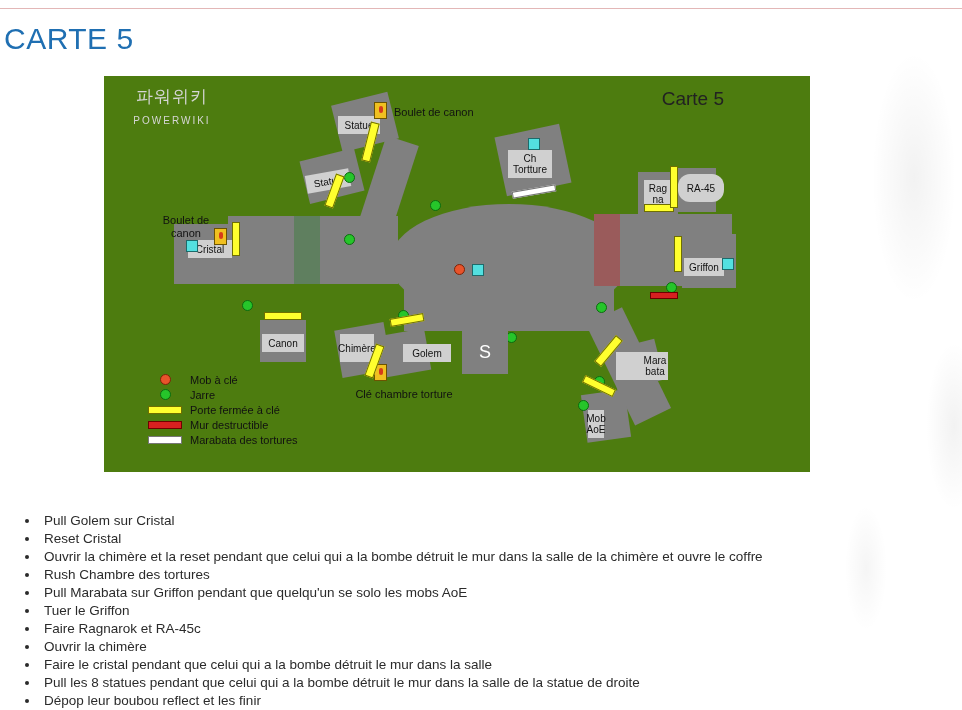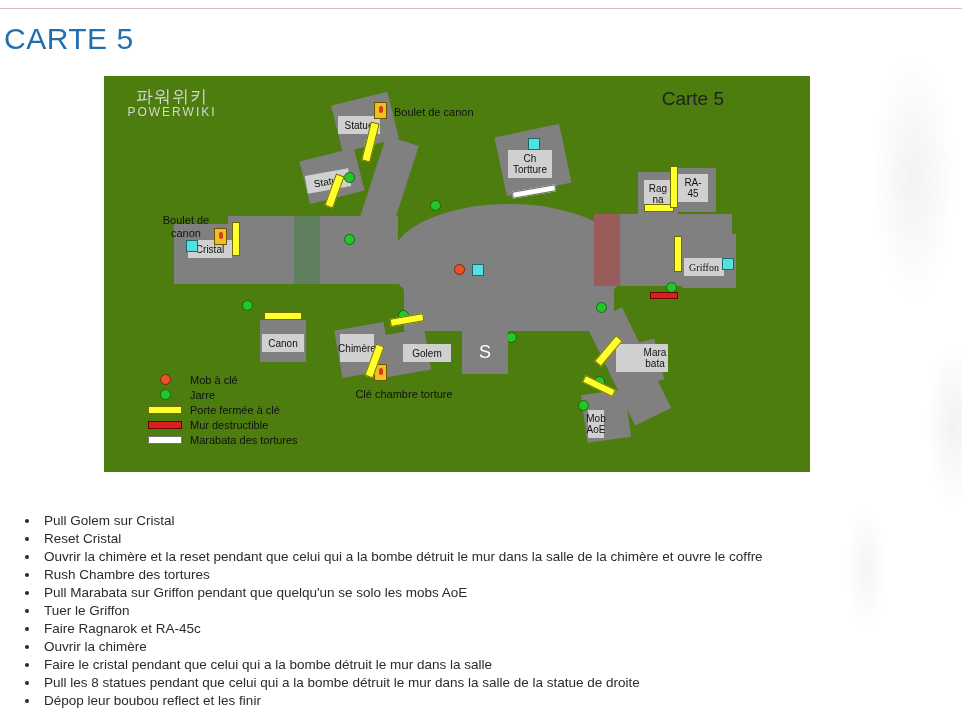--- a/index.html
+++ b/index.html
@@ -64,23 +64,24 @@
     width: 100px;
     height: 34px;
     color: #d6d6d6;
     font-size: 17px;
     letter-spacing: 1px;
     text-align: center;
     line-height: 22px;
   }
   .watermark .wm-sub {
     display: block;
-    font-size: 12px;
+    font-size: 10px;
     letter-spacing: 2px;
     line-height: 9px;
+    margin-top: 8px;
   }
 
   
   .room {
     position: absolute;
     background: #808080;
   }
   .room.dark { background: #5f7f5f; }
   .room.red { background: #9a5b5b; }
 
@@ -261,27 +262,27 @@
   <div class="room" style="left:358px; top:248px; width:46px; height:50px;"></div>
 
   <div class="room" style="left:480px; top:240px; width:40px; height:112px; transform:rotate(-26deg); transform-origin:50% 0%;"></div>
   <div class="room" style="left:508px; top:268px; width:48px; height:42px; transform:rotate(-14deg);"></div>
   <div class="room" style="left:480px; top:316px; width:44px; height:48px; transform:rotate(-8deg);"></div>
 
   <div class="label-box" style="left:234px; top:40px; width:42px; height:18px;">Statue</div>
   <div class="label-box" style="left:202px; top:96px; width:44px; height:18px; transform:rotate(-10deg);">Statue</div>
   <div class="label-box" style="left:404px; top:74px; width:44px; height:28px;">Ch Tortture</div>
   <div class="label-box" style="left:540px; top:104px; width:28px; height:28px;">Rag na</div>
-  <div class="label-box" style="left:574px; top:98px; width:30px; height:28px;">RA-45</div>
+  <div class="label-box" style="left:574px; top:98px; width:46px; height:28px;border-radius:12px;">RA-45</div>
   <div class="label-box" style="left:84px; top:164px; width:44px; height:18px;">Cristal</div>
   <div class="label-box" style="left:158px; top:258px; width:42px; height:18px;">Canon</div>
   <div class="label-box" style="left:236px; top:258px; width:34px; height:28px;">Chimère</div>
   <div class="label-box" style="left:299px; top:268px; width:48px; height:18px;">Golem</div>
-  <div class="label-box" style="left:580px; top:182px; width:40px; height:18px;font-family:Liberation Serif, serif;">Griffon</div>
-  <div class="label-box" style="left:512px; top:268px; width:52px; height:28px;padding-left:28px;">Mara bata</div>
+  <div class="label-box" style="left:580px; top:182px; width:40px; height:18px;">Griffon</div>
+  <div class="label-box" style="left:512px; top:276px; width:52px; height:28px;padding-left:28px;">Mara bata</div>
   <div class="label-box" style="left:484px; top:334px; width:16px; height:28px;">Mob AoE</div>
 
   <div class="plain-label" style="left:290px; top:30px; width:120px; text-align:left;">Boulet de canon</div>
   <div class="plain-label" style="left:44px; top:138px; width:76px;">Boulet de canon</div>
   <div class="plain-label" style="left:226px; top:312px; width:148px;">Clé chambre torture</div>
 
   <div class="cannon-icon" style="left:270px; top:26px;"></div>
   <div class="cannon-icon" style="left:110px; top:152px;"></div>
   <div class="cannon-icon" style="left:270px; top:288px;"></div>
 

